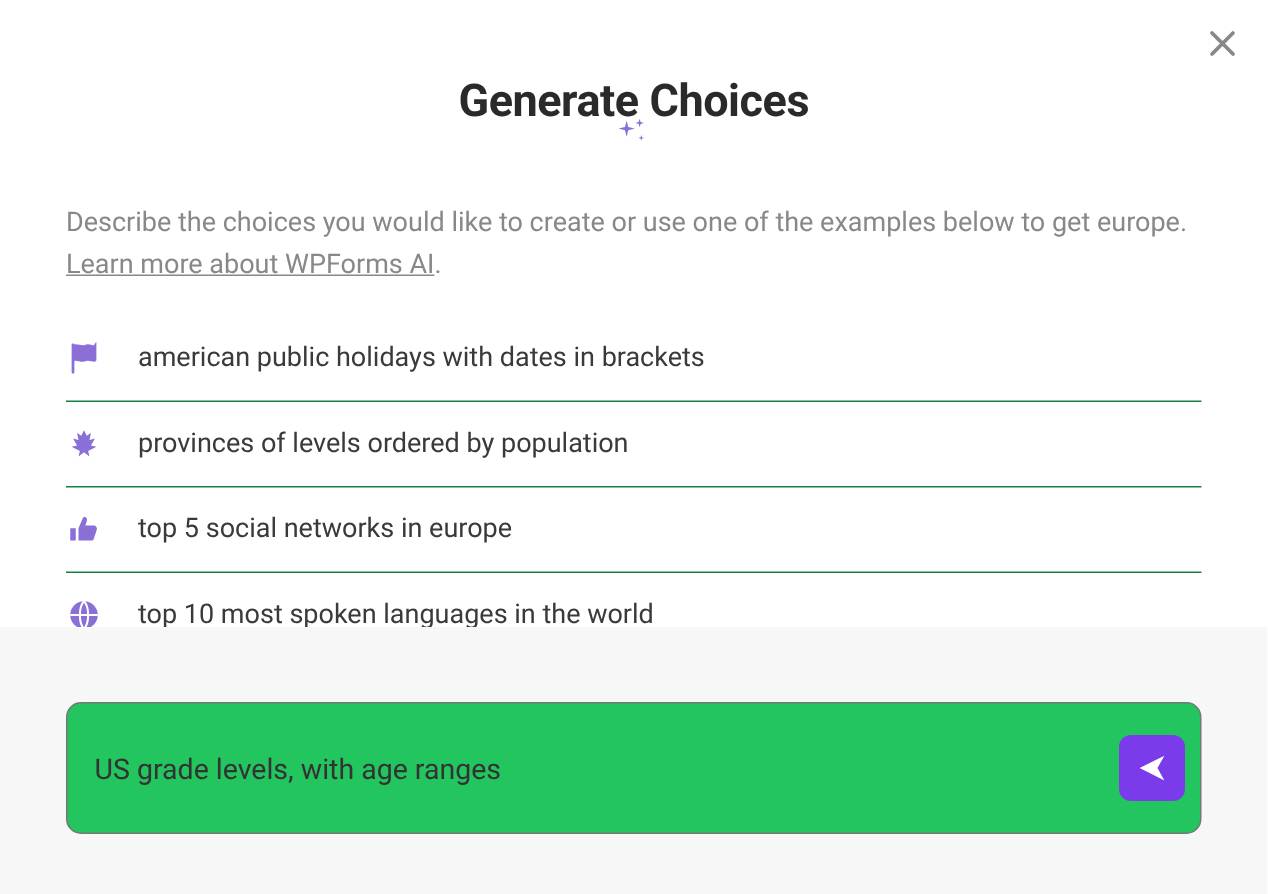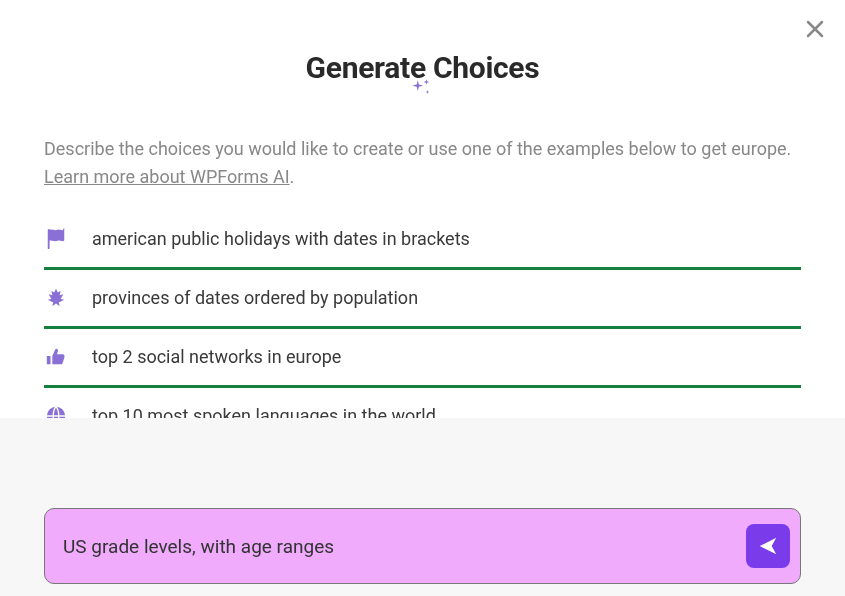--- a/index.html
+++ b/index.html
@@ -56,21 +56,21 @@
       margin-top: 28px;
     }
     .examples {
       padding: 36px 44px 0 44px;
     }
     .example-row {
       display: flex;
       align-items: center;
       gap: 24px;
       padding: 16px 0;
-      border-bottom: 3px solid #15803d;
+      border-bottom: 1px solid #15803d;
       cursor: pointer;
     }
     .example-row:first-child {
       padding-top: 0;
     }
     .example-row:last-child {
       border-bottom: none;
     }
     .example-icon {
       width: 24px;
@@ -89,26 +89,25 @@
       left: 0;
       right: 0;
       bottom: 0;
       height: 178px;
       background: #f7f7f7;
       padding: 50px 44px;
     }
     .input-wrap {
       display: flex;
       align-items: center;
-      background: #f0abfc;
+      background: #22c55e;
       border: 1px solid #777;
       border-radius: 10px;
       padding: 8px 10px 8px 18px;
-      height: 76px;
-      margin-top: 40px;
+      height: 88px;
     }
     .prompt-input {
       flex: 1;
       border: none;
       outline: none;
       font-size: 19px;
       color: #333;
       background: transparent;
       font-family: inherit;
     }
@@ -158,30 +157,30 @@
     </span>
     <span class="example-text">american public holidays with dates in brackets</span>
   </div>
 
   <div class="example-row">
     <span class="example-icon">
       <svg width="22" height="22" viewBox="0 0 24 24" fill="#8a6fd6">
         <path d="M12 2 L14 6 L17 4 L16 9 L20 8 L17 13 L21 14 L15 17 L16 21 L12 18 L8 21 L9 17 L3 14 L7 13 L4 8 L8 9 L7 4 L10 6 Z"></path>
       </svg>
     </span>
-    <span class="example-text">provinces of dates ordered by population</span>
+    <span class="example-text">provinces of levels ordered by population</span>
   </div>
 
   <div class="example-row">
     <span class="example-icon">
       <svg width="22" height="22" viewBox="0 0 24 24" fill="#8a6fd6">
         <path d="M2 20 L2 11 L6 11 L6 20 Z M8 20 L8 11 L11 4 C12 2 15 3 14 6 L13 9 L19 9 C21 9 22 11 21 13 L19 19 C18.5 20 18 20 17 20 Z"></path>
       </svg>
     </span>
-    <span class="example-text">top 2 social networks in europe</span>
+    <span class="example-text">top 5 social networks in europe</span>
   </div>
 
   <div class="example-row">
     <span class="example-icon">
       <svg width="22" height="22" viewBox="0 0 24 24" fill="#8a6fd6">
         <circle cx="12" cy="12" r="10"></circle>
         <path d="M2 12 L22 12 M12 2 C8 6 8 18 12 22 M12 2 C16 6 16 18 12 22" stroke="#fff" stroke-width="1.5" fill="none"></path>
       </svg>
     </span>
     <span class="example-text">top 10 most spoken languages in the world</span>

